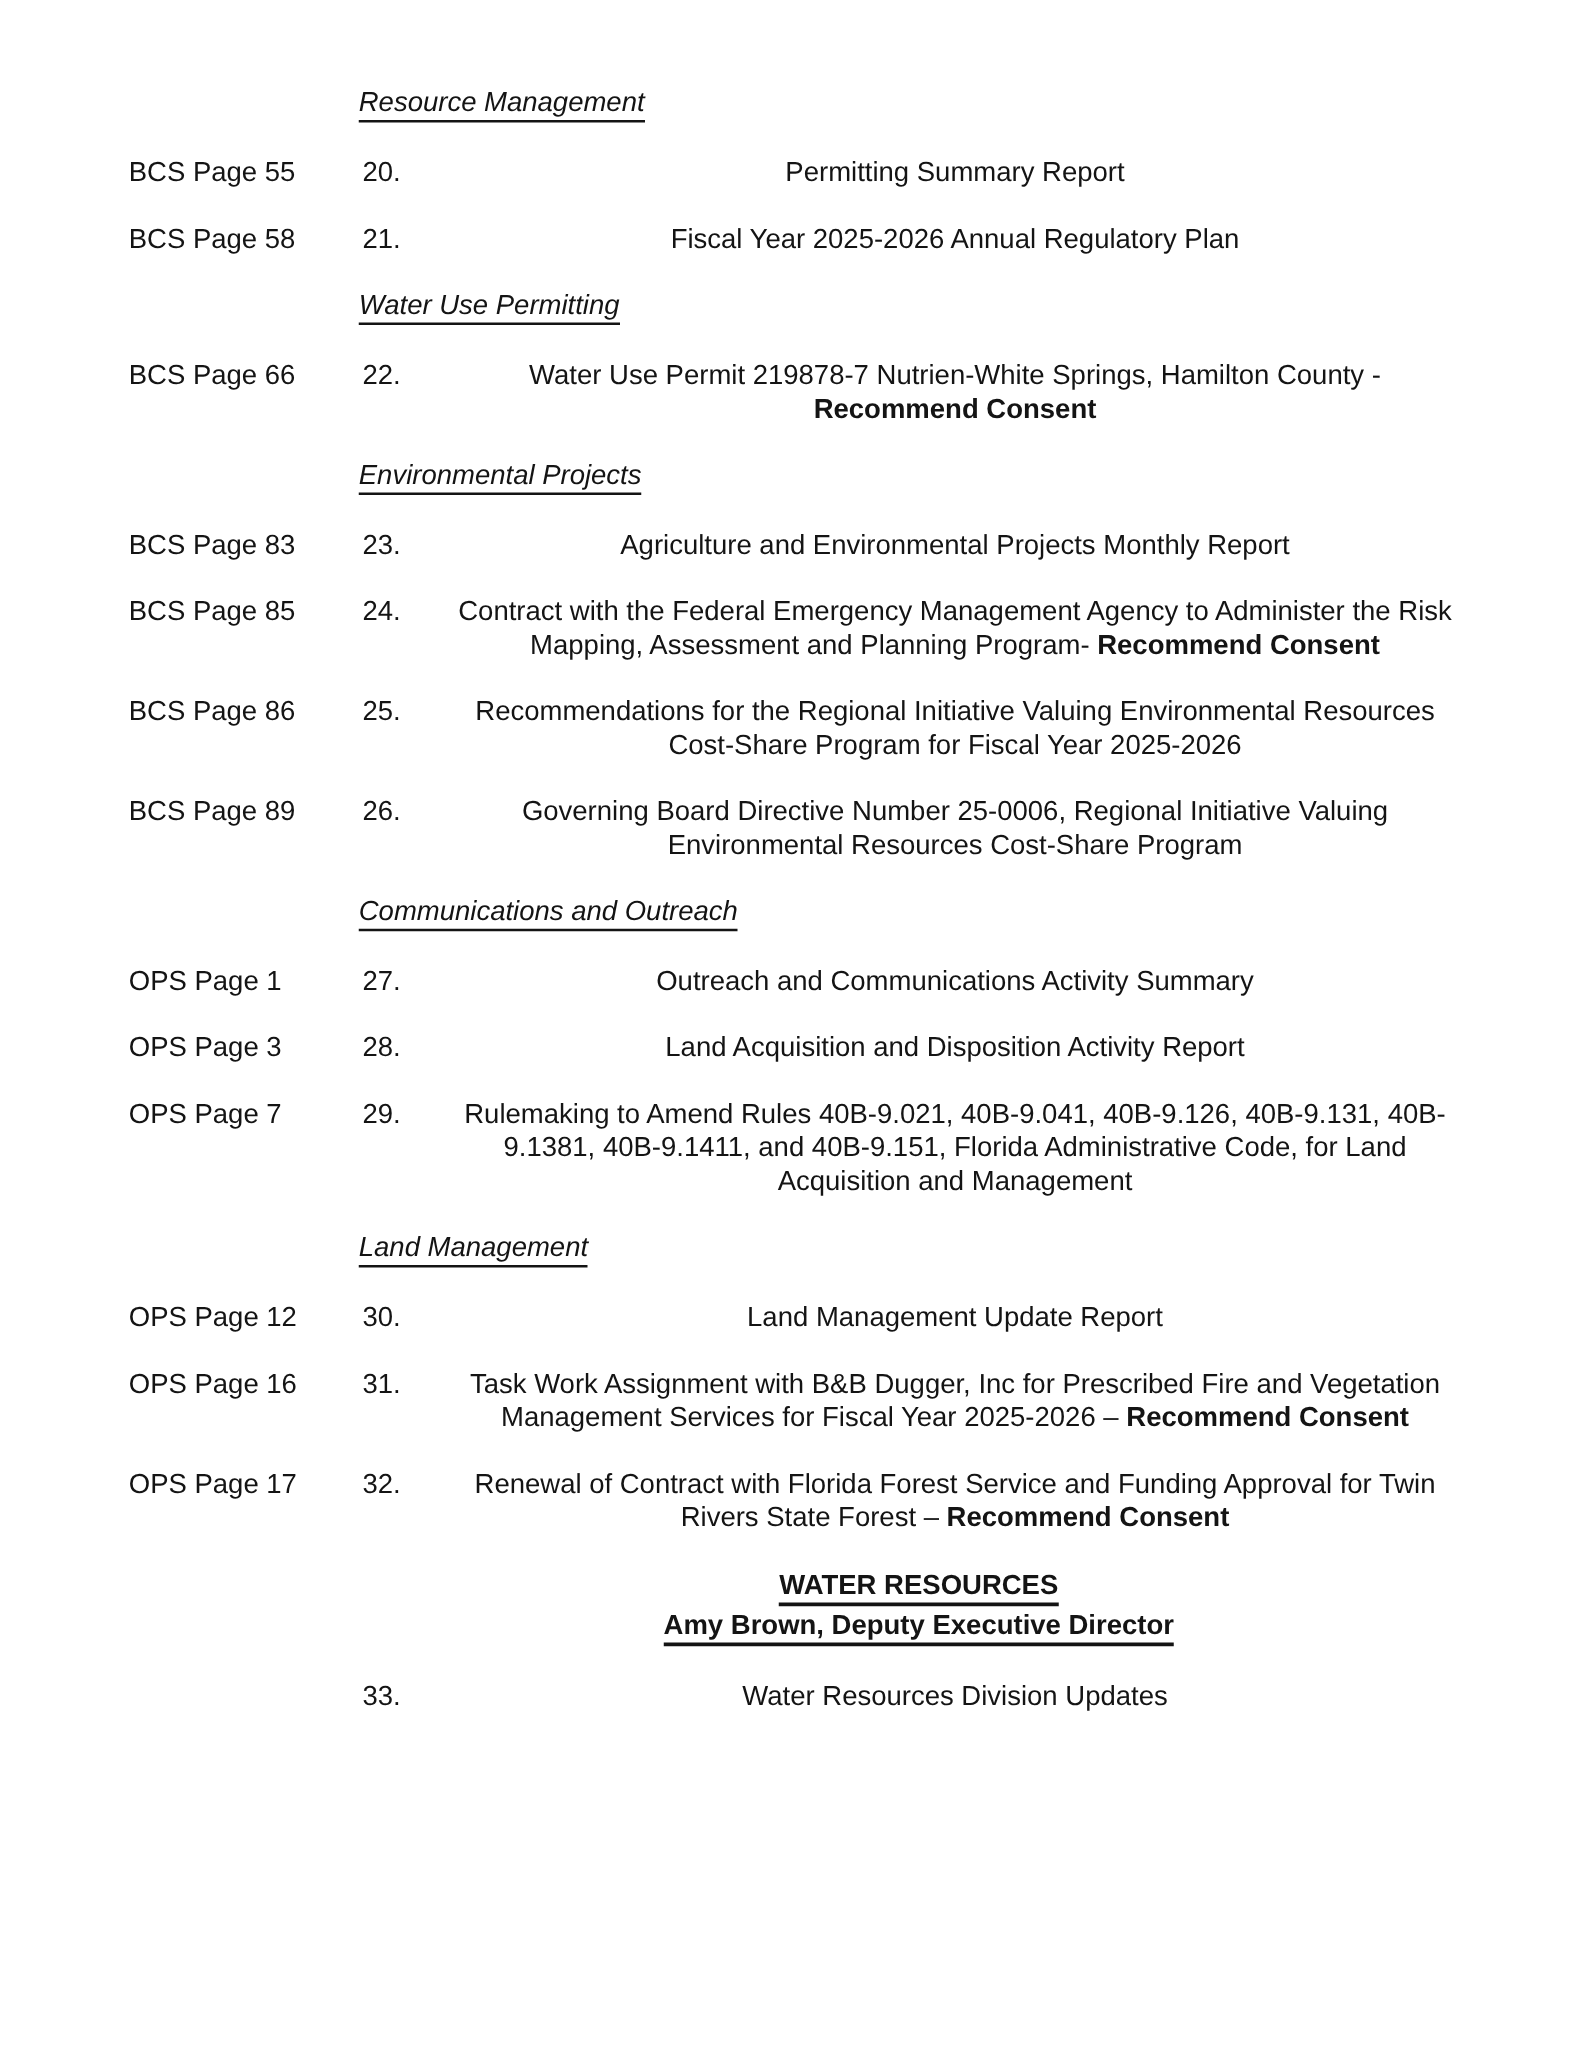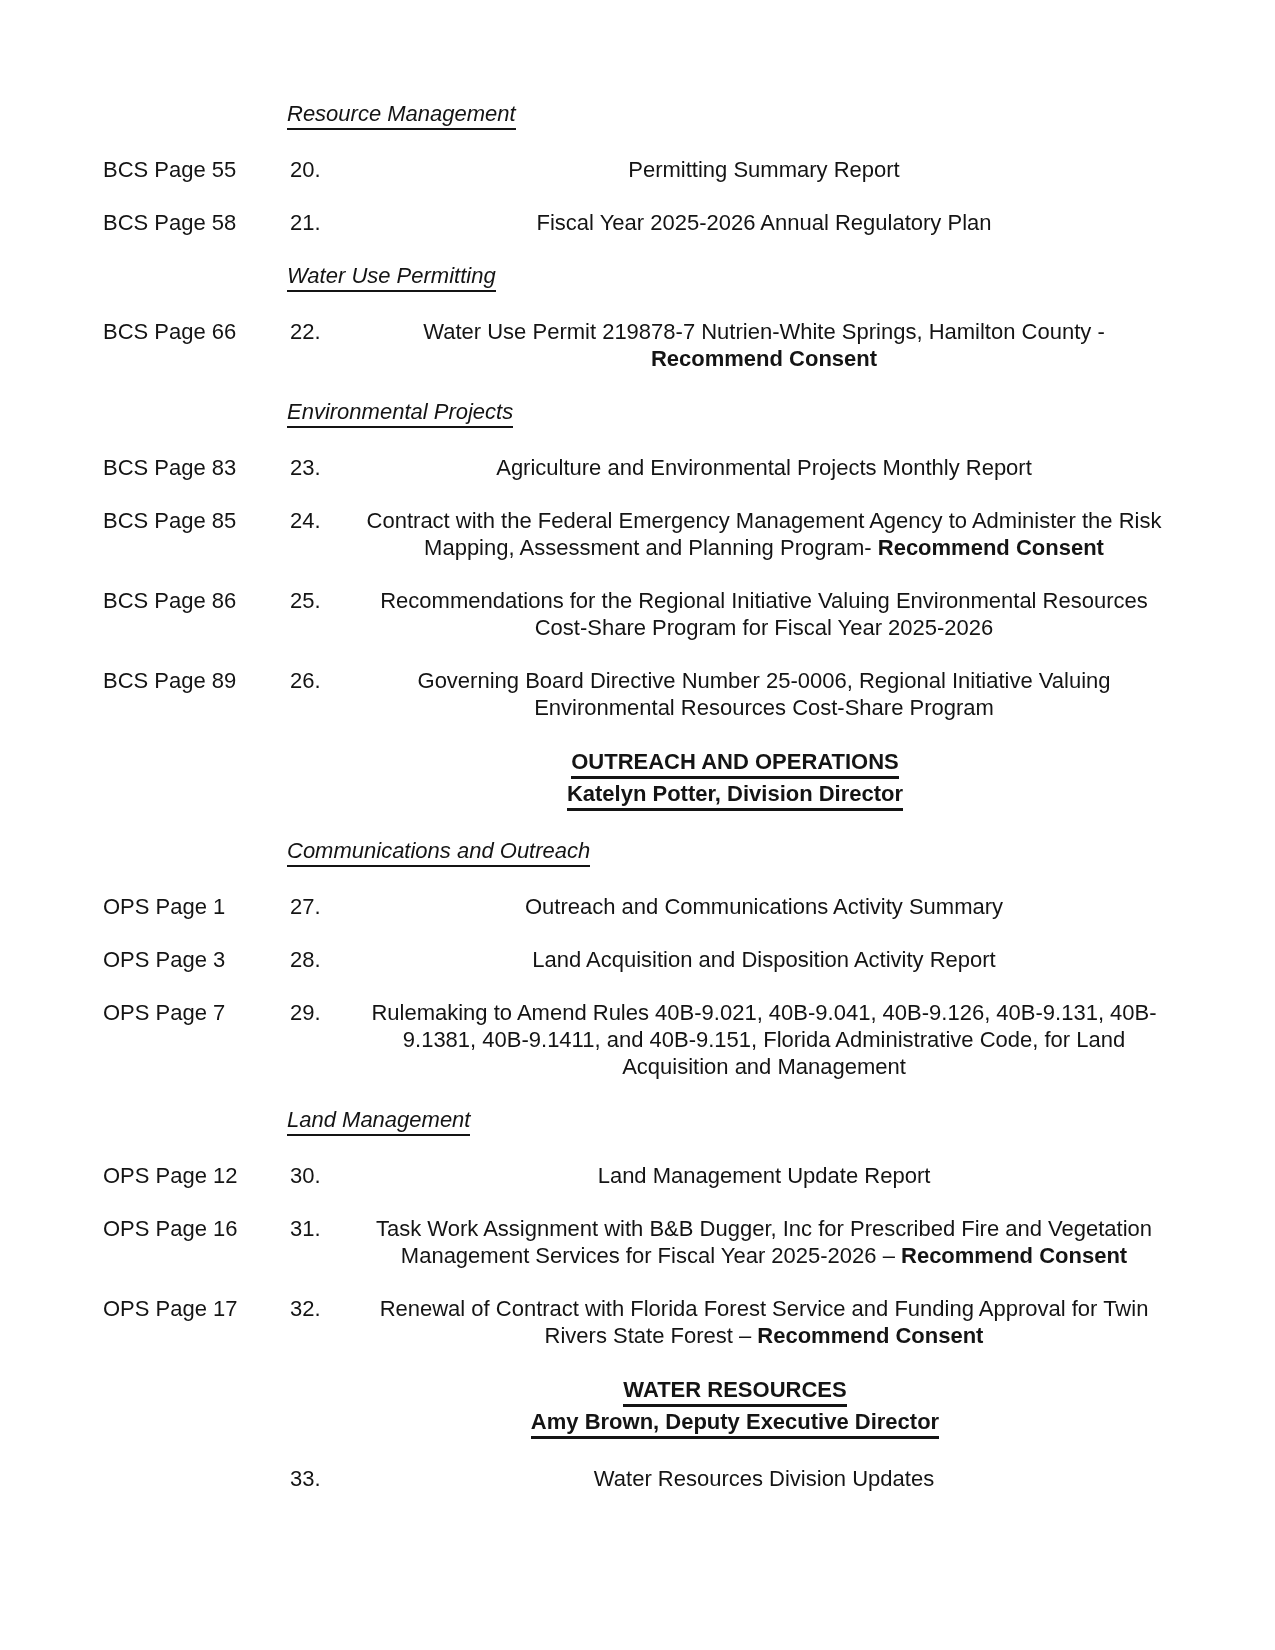--- a/index.html
+++ b/index.html
@@ -14,21 +14,21 @@
     font-family: "Liberation Sans", "DejaVu Sans", sans-serif;
     font-size: 22px;
     line-height: 27px;
     color: #141414;
     -webkit-font-smoothing: antialiased;
   }
   .page {
     box-sizing: border-box;
     width: 1275px;
     height: 1650px;
-    padding-top: 100px;
+    padding-top: 68px;
     padding-right: 100px;
   }
   .block { margin-bottom: 26px; }
 
   
   .row {
     display: grid;
     grid-template-columns: 187px 63px 1fr;
     margin-left: 103px;
   }
@@ -111,24 +111,20 @@
       </div>
     </div>
     <div class="block row">
       <div class="cell-label">BCS Page 89</div>
       <div class="cell-num">26.</div>
       <div class="cell-text">
         <div class="t-line"><span>Governing Board Directive Number 25-0006, Regional Initiative Valuing</span></div>
         <div class="t-line"><span>Environmental Resources Cost-Share Program</span></div>
       </div>
     </div>
-    <div class="block division">
-      <div class="t-line"><span class="hd">OUTREACH AND OPERATIONS</span></div>
-      <div class="t-line"><span class="hd">Katelyn Potter, Division Director</span></div>
-    </div>
     <div class="block subheading"><span class="hd">Communications and Outreach</span></div>
     <div class="block row">
       <div class="cell-label">OPS Page 1</div>
       <div class="cell-num">27.</div>
       <div class="cell-text">
         <div class="t-line"><span>Outreach and Communications Activity Summary</span></div>
       </div>
     </div>
     <div class="block row">
       <div class="cell-label">OPS Page 3</div>

